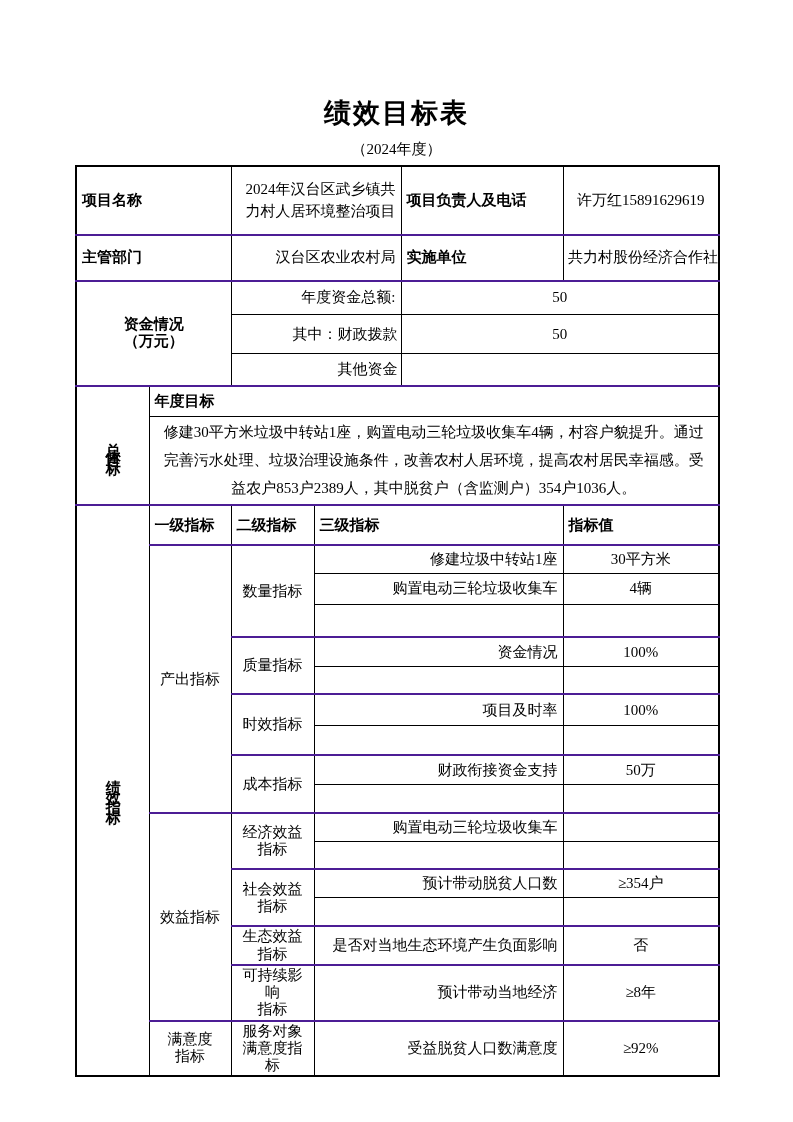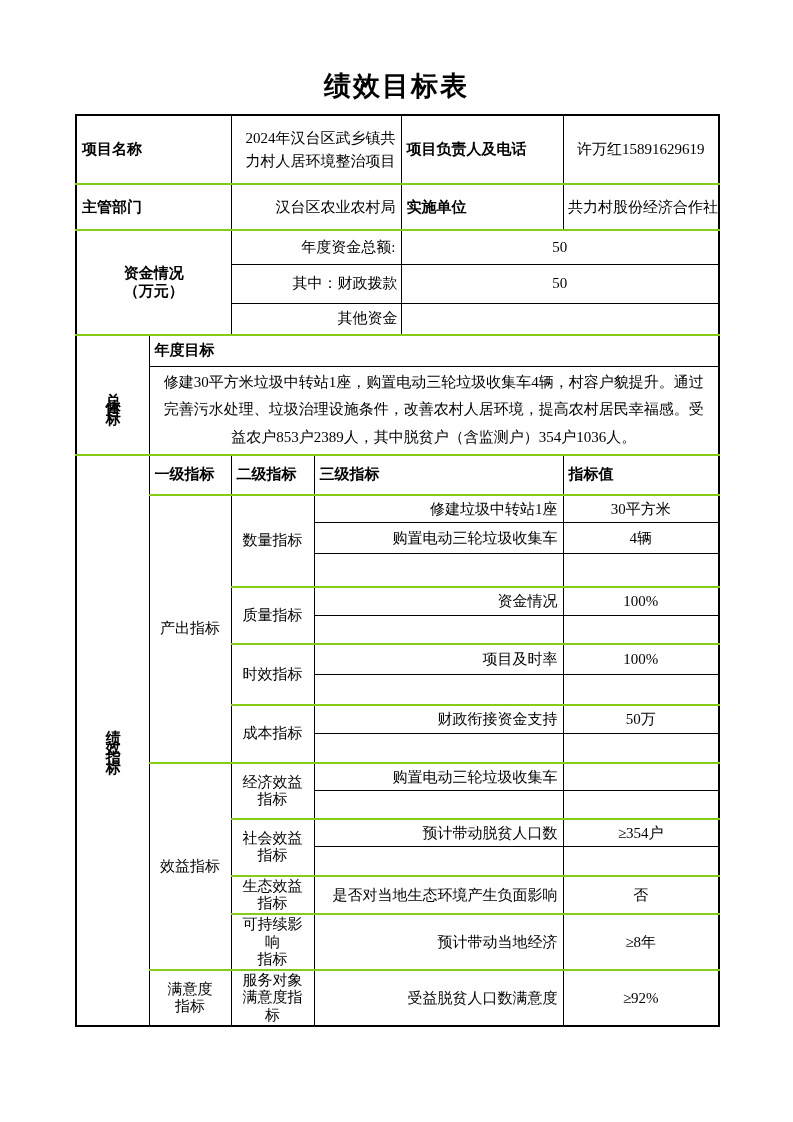--- a/index.html
+++ b/index.html
@@ -9,21 +9,21 @@
     color:#000;
   }
   .page{
     position:relative;
     width:793px;height:1122px;
     background:#ffffff;
     overflow:hidden;
   }
   .content{
     position:absolute;
-    left:75px;top:73px;
+    left:75px;top:100px;
     width:643px;
   }
   h1.doc-title{
     margin:0 0 14px 0;
     font-size:27px;
     line-height:1;
     font-weight:bold;
     text-align:center;
     letter-spacing:2px;
   }
@@ -41,21 +41,21 @@
     font-size:15px;
   }
   td{
     border:1px solid #000;
     padding:1px 5px;
     line-height:1.25;
     vertical-align:middle;
     overflow:hidden;
     word-break:break-all;
   }
-  tr.tk > td{border-top:2px solid #84cc16;}
+  tr.tk > td{border-top:2px solid #4c1d95;}
   .lab{font-weight:bold;text-align:left;}
   .val-l{text-align:right;}
   .val-c{text-align:center;}
   .val-r{text-align:right;padding-right:3px;}
   .pre{white-space:pre-line;line-height:1.15;text-align:center;}
   .vcell{text-align:center;vertical-align:middle;padding:0;}
   .vtext{
     display:inline-block;
     writing-mode:vertical-lr;
     text-orientation:upright;
@@ -72,20 +72,21 @@
   }
   .name-wrap{line-height:1.5;}
 </style>
 </head>
 <body>
 
 <div class="page">
   <div class="content">
 
     <h1 class="doc-title">绩效目标表</h1>
+    <p class="doc-subtitle">（2024年度）</p>
 
     <table class="main">
       <colgroup>
         <col style="width:73px">
           <col style="width:82px">
           <col style="width:83px">
         <col style="width:87px">
           <col style="width:162px">
           <col style="width:156px">
       </colgroup>

